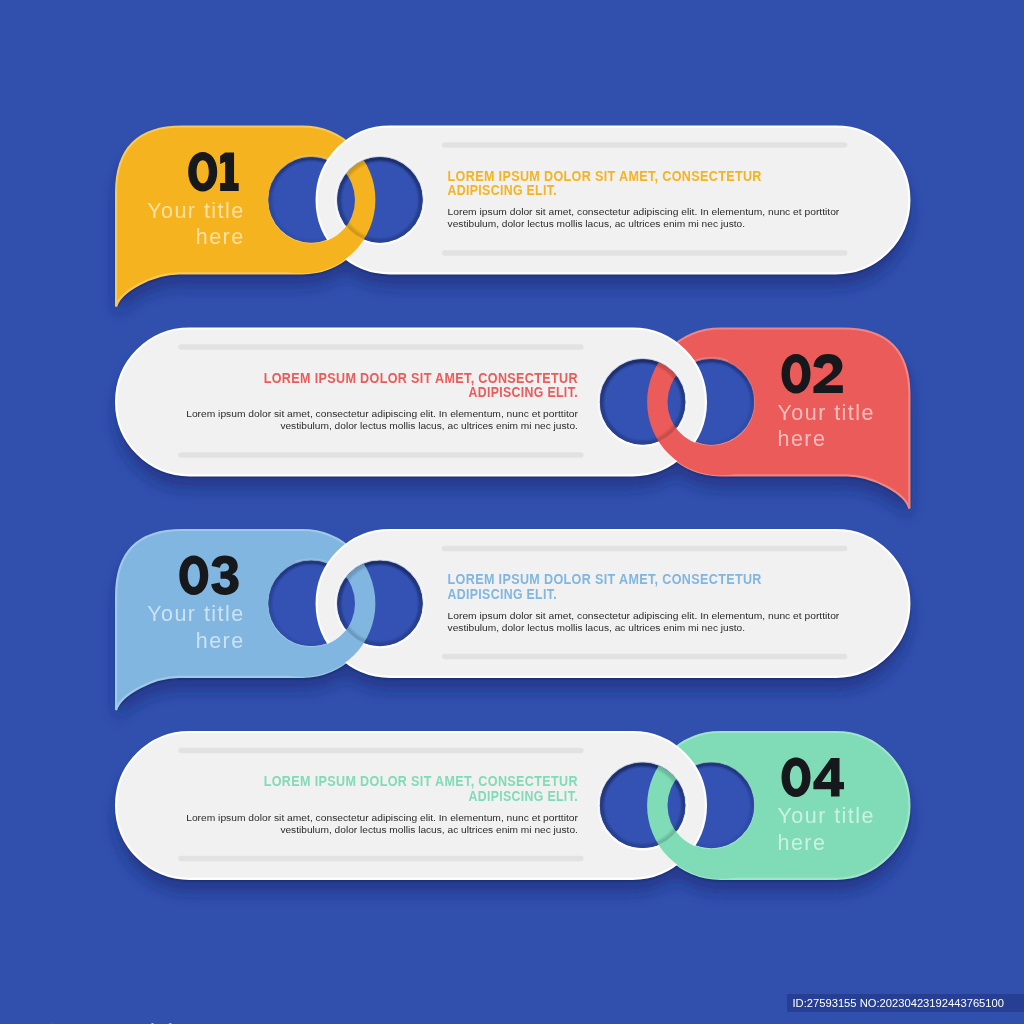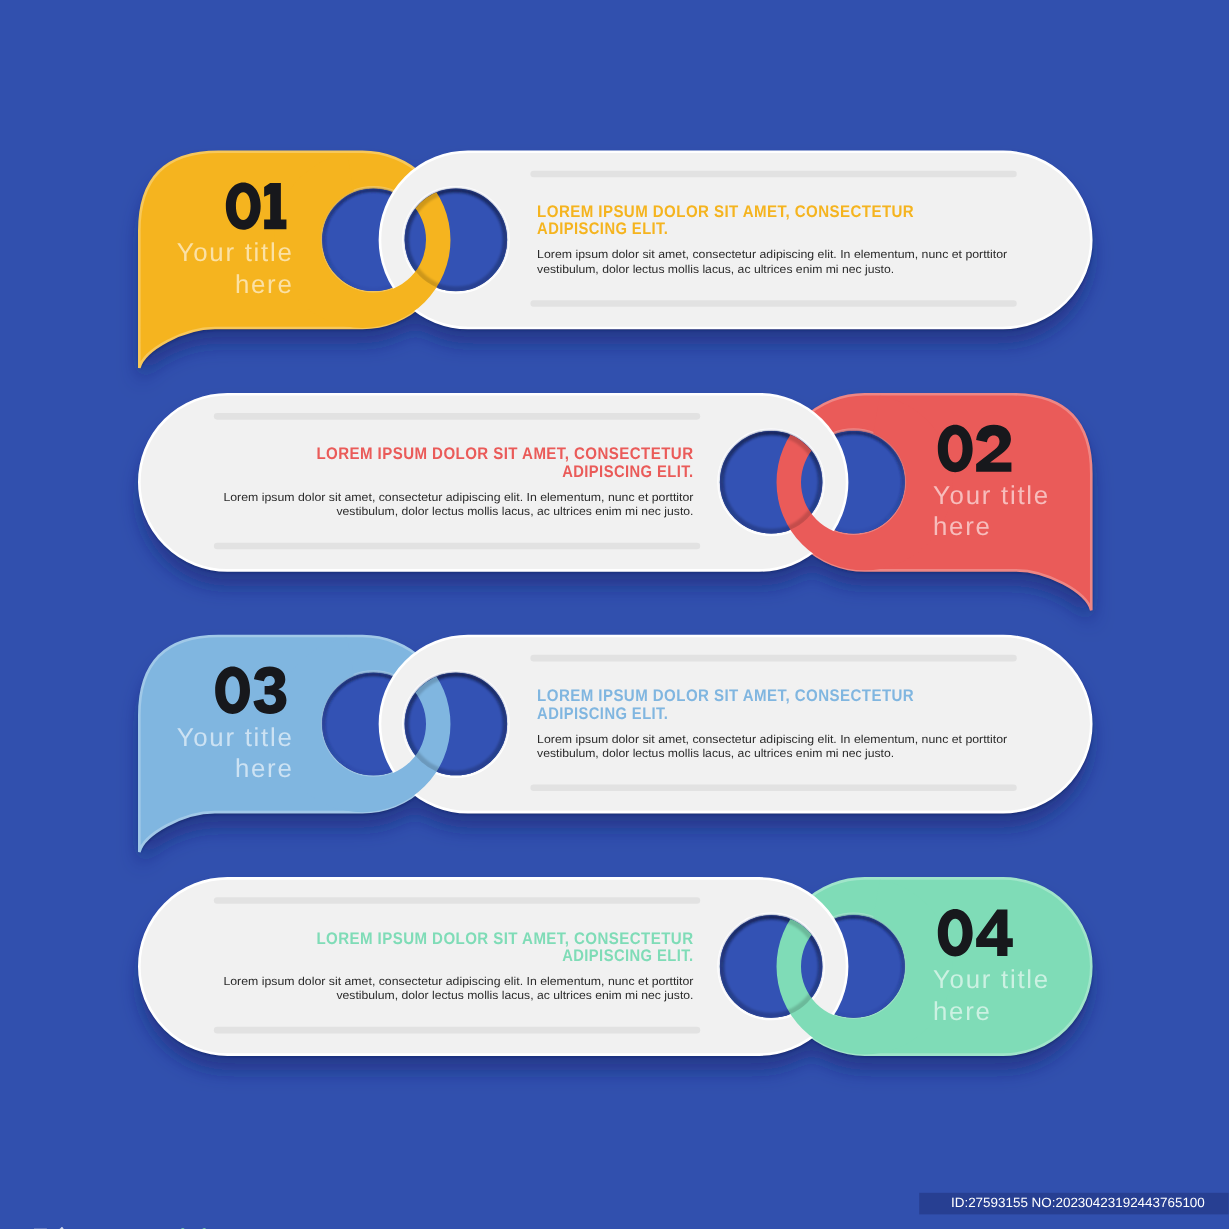--- a/index.html
+++ b/index.html
@@ -6,21 +6,21 @@
   body{width:1024px;height:1024px;overflow:hidden;font-family:"Liberation Sans",sans-serif;}
   #stage{position:relative;width:1024px;height:1024px;background:#3150AE;}
   svg.board{position:absolute;left:0;top:0;width:1024px;height:1024px;display:block;}
   .wm{position:absolute;left:15px;top:992px;display:flex;align-items:flex-start;gap:7px;margin-top:33px;}
   .wm-cn{font-family:"DejaVu Sans",sans-serif;font-weight:bold;font-style:italic;font-size:22px;
          line-height:22px;color:#fff;letter-spacing:0.5px;}
   .wm-url{font-family:"DejaVu Serif",serif;font-weight:bold;font-style:italic;font-size:16.5px;
           line-height:16.5px;color:#86efac;position:relative;top:-2px;}
   .idbar{position:absolute;right:0;top:994px;height:18px;line-height:18px;background:rgba(16,26,84,0.30);
          color:#fff;font-family:"Liberation Sans",sans-serif;font-size:11.2px;
-         padding:0 20px 0 26px;white-space:nowrap;}
+         padding:0 20px 0 5px;white-space:nowrap;}
 </style>
 </head>
 <body>
 
 <div id="stage">
   <svg class="board" id="board" viewBox="0 0 1024 1024">
       <defs>
         <filter id="cardShadow" x="-30%" y="-30%" width="180%" height="200%">
           <feDropShadow dx="0" dy="13" stdDeviation="8" flood-color="#14246b" flood-opacity="0.52"></feDropShadow>
         </filter>

